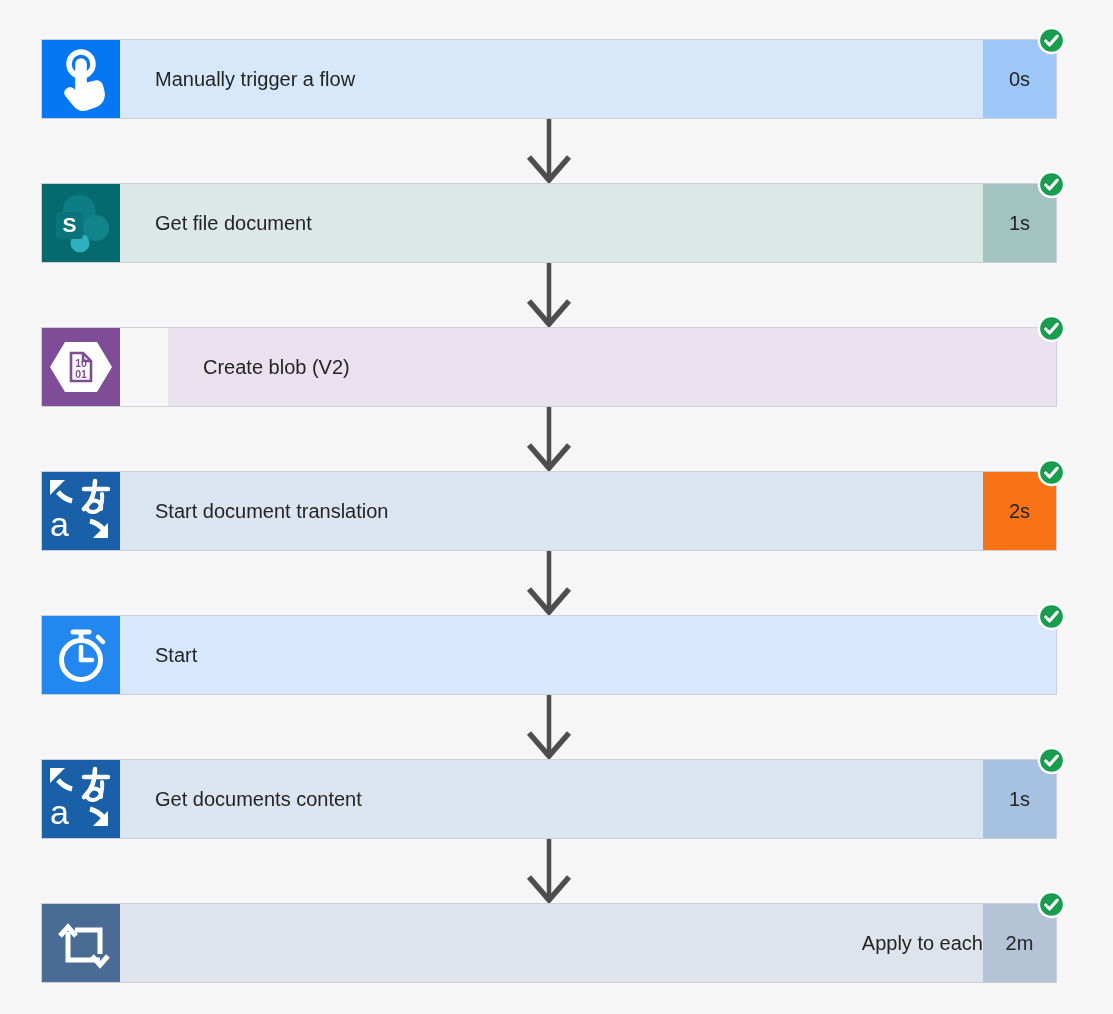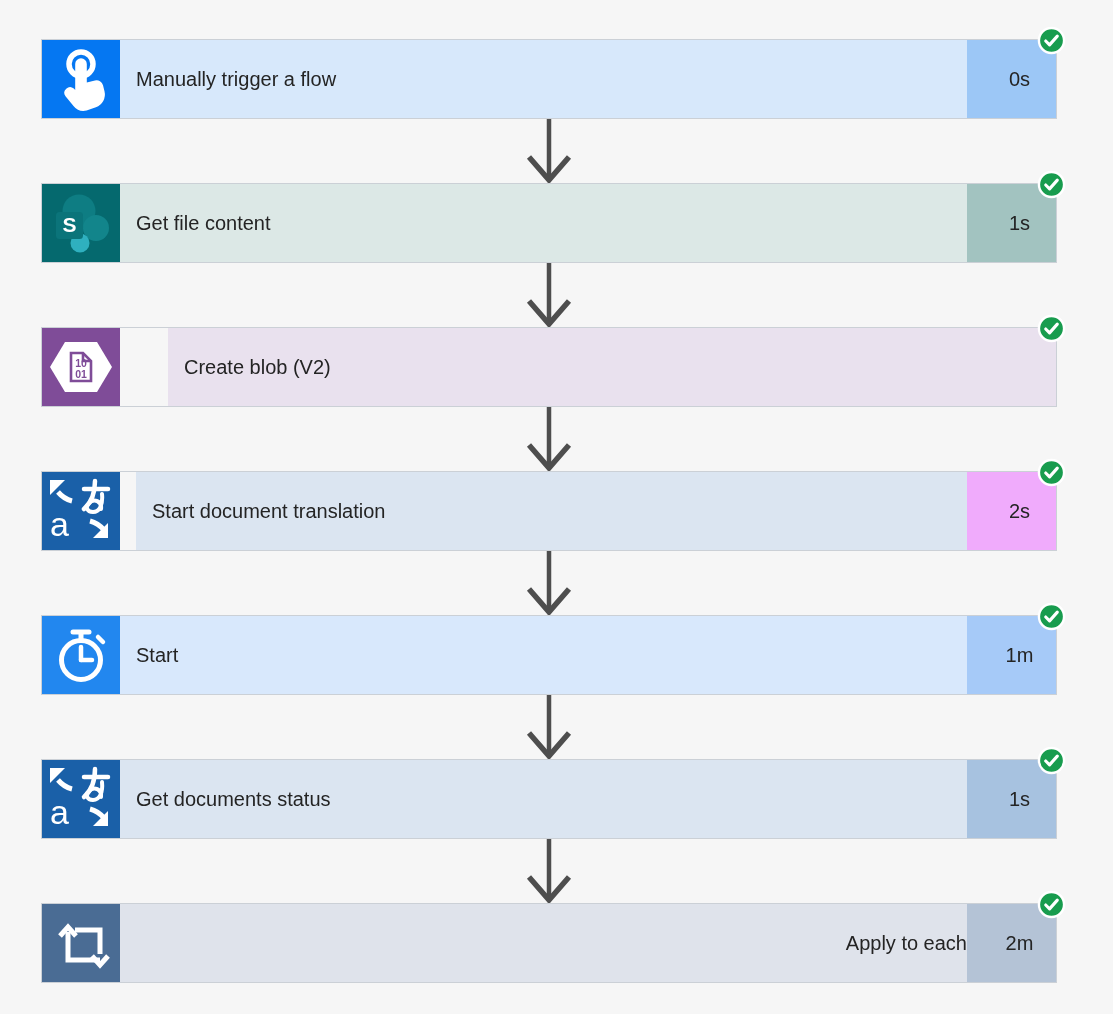--- a/index.html
+++ b/index.html
@@ -15,26 +15,26 @@
   }
   .step{
     position:relative;height:78px;display:flex;align-items:stretch;
     outline:1px solid #CBD0D6;
   }
   .tile{
     flex:0 0 77px;display:flex;align-items:center;justify-content:center;
   }
   .tile svg{width:78px;height:78px;display:block;}
   .body{
-    flex:1 1 auto;display:flex;align-items:center;padding-left:16px;
+    flex:1 1 auto;display:flex;align-items:center;padding-left:35px;
   }
   .label{font-size:20px;color:#242424;}
   .duration{
     flex:0 0 73px;display:flex;align-items:center;justify-content:center;
-    font-size:20px;color:#242424;padding-left:16px;
+    font-size:20px;color:#242424;
   }
   .badge{
     position:absolute;top:-14px;right:-10px;width:29px;height:29px;
   }
   .badge svg{width:29px;height:29px;display:block;}
   .connector{
     height:66px;display:flex;align-items:center;justify-content:center;
   }
   .connector svg{display:block;}
   .defs{position:absolute;width:0;height:0;overflow:hidden;}
@@ -127,21 +127,21 @@
       </svg>
   </div>
 
   <div class="step">
     <div class="tile" style="background-color: rgb(5, 105, 110);">
       <svg>
           <use href="#icon-sharepoint"></use>
         </svg>
     </div>
     <div class="body" style="background-color: rgb(220, 232, 230);">
-      <span class="label">Get file content</span>
+      <span class="label">Get file document</span>
     </div>
     <div class="duration" style="background-color: rgb(162, 195, 192);">1s</div>
     <div class="badge">
         <svg>
           <use href="#icon-check"></use>
         </svg>
       </div>
   </div>
   <div class="connector">
     <svg width="46" height="66">
@@ -169,24 +169,24 @@
         <use href="#icon-down-arrow"></use>
       </svg>
   </div>
 
   <div class="step">
     <div class="tile" style="background-color: rgb(26, 96, 168);">
       <svg>
           <use href="#icon-translator"></use>
         </svg>
     </div>
-    <div class="body" style="background-color: rgb(219, 229, 241); margin-left: 16px;">
+    <div class="body" style="background-color: rgb(219, 229, 241);">
       <span class="label">Start document translation</span>
     </div>
-    <div class="duration" style="background-color: #f0abfc;">2s</div>
+    <div class="duration" style="background-color: #f97316;">2s</div>
     <div class="badge">
         <svg>
           <use href="#icon-check"></use>
         </svg>
       </div>
   </div>
   <div class="connector">
     <svg width="46" height="66">
         <use href="#icon-down-arrow"></use>
       </svg>
@@ -194,41 +194,40 @@
 
   <div class="step">
     <div class="tile" style="background-color: rgb(34, 135, 239);">
       <svg>
           <use href="#icon-stopwatch"></use>
         </svg>
     </div>
     <div class="body" style="background-color: rgb(216, 232, 252);">
       <span class="label">Start</span>
     </div>
-    <div class="duration" style="background-color: rgb(166, 202, 248);">1m</div>
     <div class="badge">
         <svg>
           <use href="#icon-check"></use>
         </svg>
       </div>
   </div>
   <div class="connector">
     <svg width="46" height="66">
         <use href="#icon-down-arrow"></use>
       </svg>
   </div>
 
   <div class="step">
     <div class="tile" style="background-color: rgb(26, 96, 168);">
       <svg>
           <use href="#icon-translator"></use>
         </svg>
     </div>
     <div class="body" style="background-color: rgb(219, 229, 241);">
-      <span class="label">Get documents status</span>
+      <span class="label">Get documents content</span>
     </div>
     <div class="duration" style="background-color: rgb(167, 194, 224);">1s</div>
     <div class="badge">
         <svg>
           <use href="#icon-check"></use>
         </svg>
       </div>
   </div>
   <div class="connector">
     <svg width="46" height="66">

